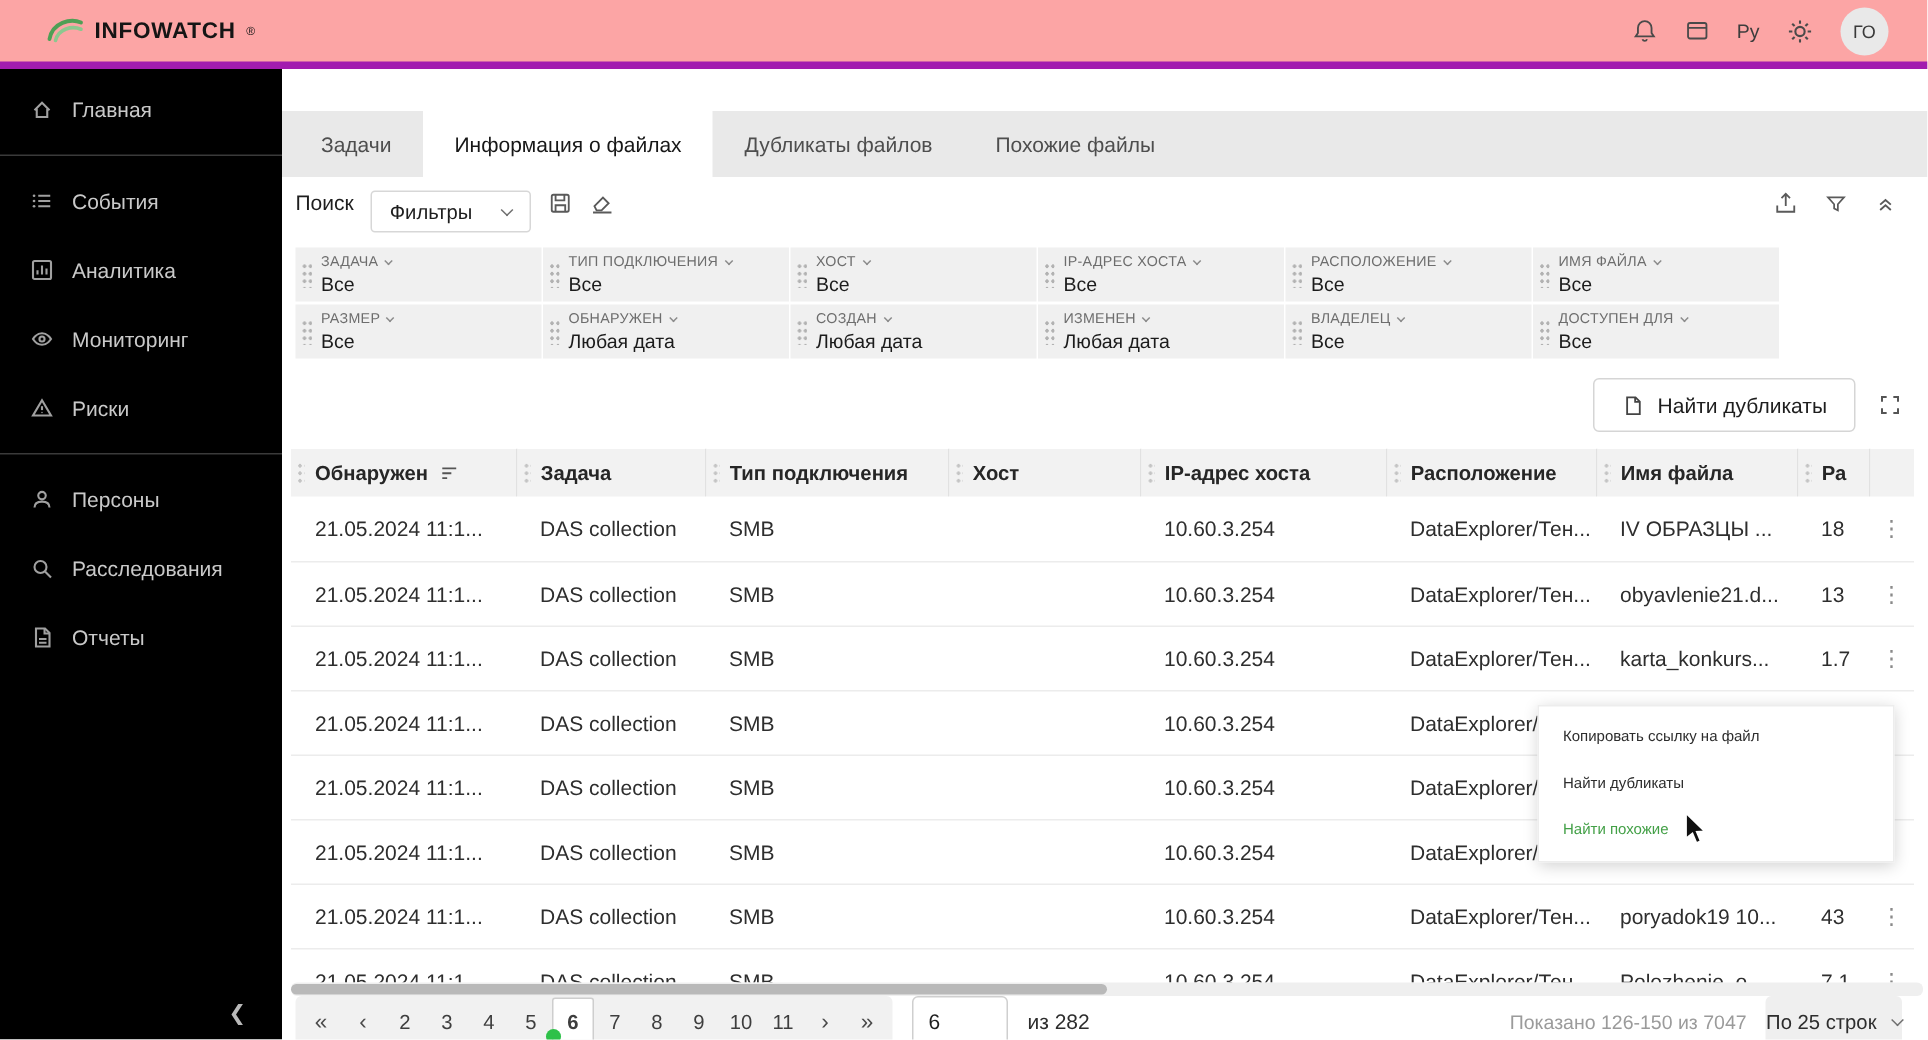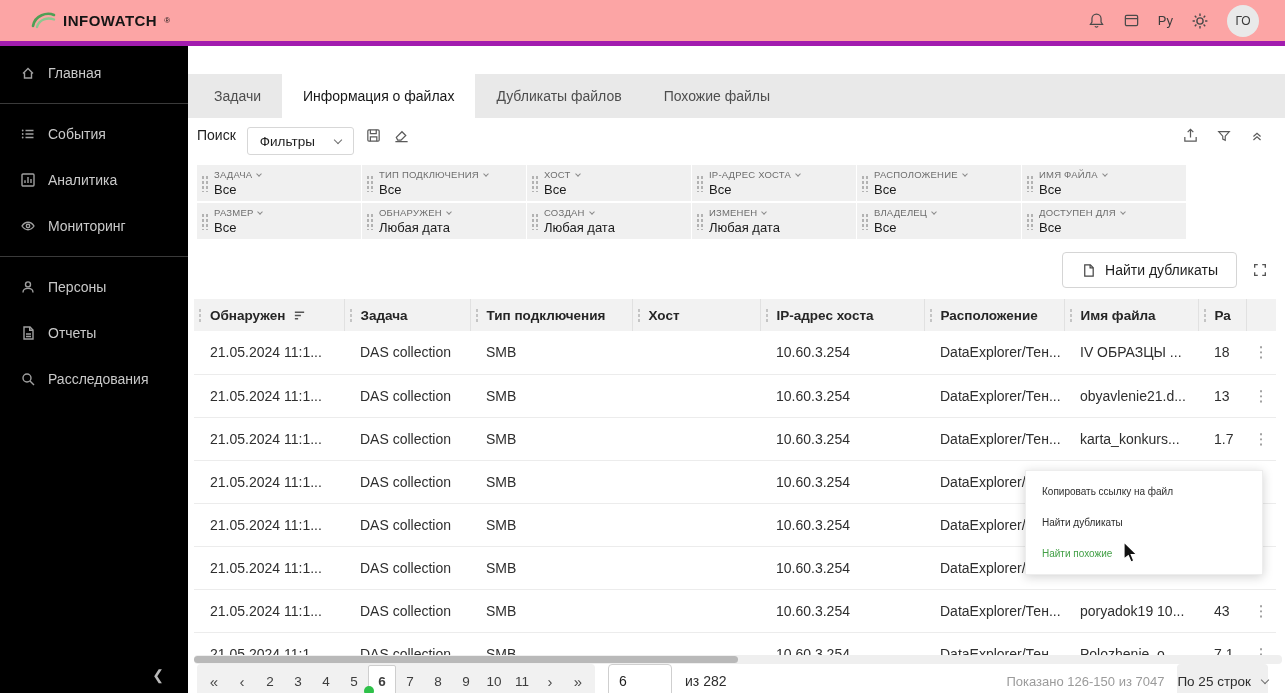--- a/index.html
+++ b/index.html
@@ -142,42 +142,50 @@
         </svg>
       <span>Аналитика</span>
     </div>
     <div class="nav-item">
       <svg width="16" height="16" viewBox="0 0 16 16" fill="none" stroke="currentColor" stroke-width="1.4">
           <path d="M2 8s2.4-3.8 6-3.8S14 8 14 8s-2.4 3.8-6 3.8S2 8 2 8z"></path>
           <circle cx="8" cy="8" r="1.7"></circle>
         </svg>
       <span>Мониторинг</span>
     </div>
+    <div class="nav-item">
+      <svg width="16" height="16" viewBox="0 0 16 16" fill="none" stroke="currentColor" stroke-width="1.4">
+          <path d="M8 2.8 14 13H2z"></path>
+          <path d="M8 6.8v2.6"></path>
+          <circle cx="8" cy="11" r="0.5" fill="currentColor" stroke="none"></circle>
+        </svg>
+      <span>Риски</span>
+    </div>
     <div class="nav-divider"></div>
     <div class="nav-item">
       <svg width="16" height="16" viewBox="0 0 16 16" fill="none" stroke="currentColor" stroke-width="1.4">
           <circle cx="8" cy="5.4" r="2.5"></circle>
           <path d="M3 13.4c0-2.8 2.2-4 5-4s5 1.2 5 4"></path>
         </svg>
       <span>Персоны</span>
+    </div>
+    <div class="nav-item">
+      <svg width="16" height="16" viewBox="0 0 16 16" fill="none" stroke="currentColor" stroke-width="1.4">
+          <circle cx="7" cy="7" r="4"></circle>
+          <path d="M10 10l4 4"></path>
+        </svg>
+      <span>Расследования</span>
     </div>
     <div class="nav-item">
       <svg width="16" height="16" viewBox="0 0 16 16" fill="none" stroke="currentColor" stroke-width="1.4">
           <path d="M4 2h6l3 3v9H4z"></path>
           <path d="M9.7 2v3.3H13"></path>
           <path d="M6 9h5M6 11.5h5"></path>
         </svg>
       <span>Отчеты</span>
-    </div>
-    <div class="nav-item">
-      <svg width="16" height="16" viewBox="0 0 16 16" fill="none" stroke="currentColor" stroke-width="1.4">
-          <circle cx="7" cy="7" r="4"></circle>
-          <path d="M10 10l4 4"></path>
-        </svg>
-      <span>Расследования</span>
     </div>
   </nav>
   <button class="collapse">❮</button>
 </aside>
 
 <main class="main">
 
   <div class="tabbar">
     <div class="tab">Задачи</div>
     <div class="tab active">Информация о файлах</div>

